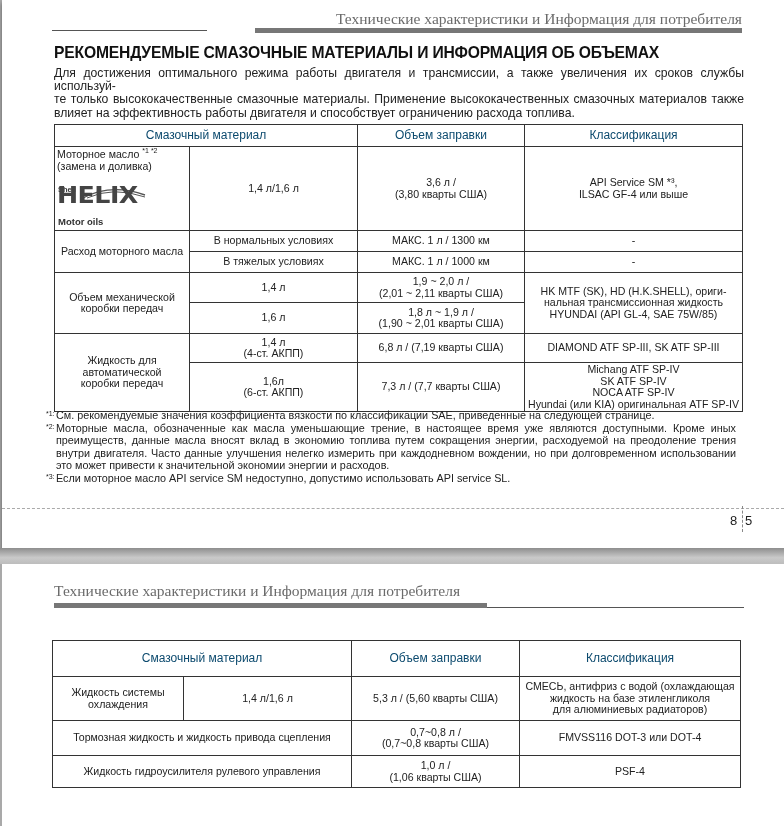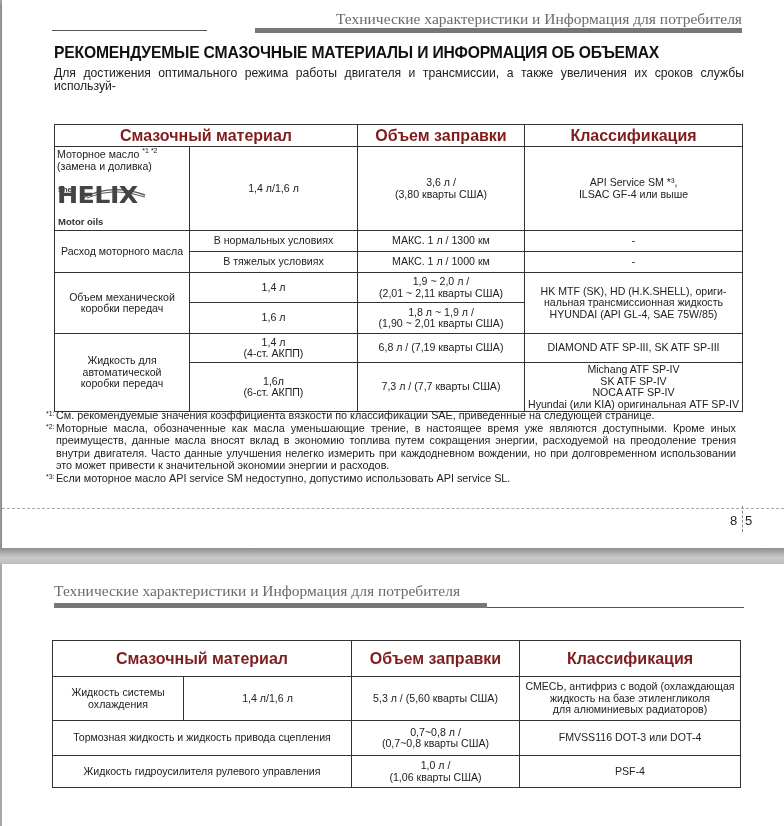--- a/index.html
+++ b/index.html
@@ -20,21 +20,21 @@
 
   .h1 { position: absolute; left: 52px; top: 43px; font-size: 16.5px; font-weight: bold;
         letter-spacing: -0.2px; color: #111; transform: scaleX(0.95); transform-origin: left; white-space: nowrap; }
 
   .intro { position: absolute; left: 52px; top: 67px; width: 690px; font-size: 12.2px; line-height: 13.2px; color: #222; }
   .intro p { text-align: justify; text-align-last: left; }
   .intro p.j1 { text-align-last: justify; }
 
   table.spec { position: absolute; border-collapse: collapse; table-layout: fixed; font-size: 10.6px; color: #222; }
   table.spec td, table.spec th { border: 1.4px solid #333; text-align: center; vertical-align: middle; line-height: 11.5px; padding: 0 2px; }
-  table.spec th { font-size: 16px; font-weight: bold; color: #7f1d1d; }
+  table.spec th { font-size: 12px; font-weight: normal; color: #0c4a6e; }
   table.spec td.inner-top { border-top: 1px solid #888; }
 
   .t1 { left: 52px; top: 124px; width: 688px; }
   .t2 { left: 52px; top: 640px; width: 688px; }
 
   .oil-cell { text-align: left !important; vertical-align: top !important; padding: 2px 2px !important; }
   .sup { font-size: 7px; vertical-align: super; line-height: 0; }
 
   .helix { margin-top: 12px; width: 92px; height: 44px; position: relative; }
   .helix .shell { position: absolute; left: 1px; top: 0; font-size: 7.5px; font-weight: bold; color: #333; }
@@ -66,20 +66,21 @@
   <div class="hdr1">
     <span class="title">Технические характеристики и Информация для потребителя</span>
     <div class="thin"></div>
     <div class="thick"></div>
   </div>
 
   <div class="h1">РЕКОМЕНДУЕМЫЕ СМАЗОЧНЫЕ МАТЕРИАЛЫ И ИНФОРМАЦИЯ ОБ ОБЪЕМАХ</div>
 
   <div class="intro">
     <p class="j1">Для достижения оптимального режима работы двигателя и трансмиссии, а также увеличения их сроков службы используй-</p>
+    <p>те только высококачественные смазочные материалы. Применение высококачественных смазочных материалов также влияет на эффективность работы двигателя и способствует ограничению расхода топлива.</p>
   </div>
 
   <table class="spec t1">
     <colgroup>
       <col style="width:135px">
         <col style="width:168px">
         <col style="width:167px">
         <col style="width:218px">
     </colgroup>
     <tbody>

